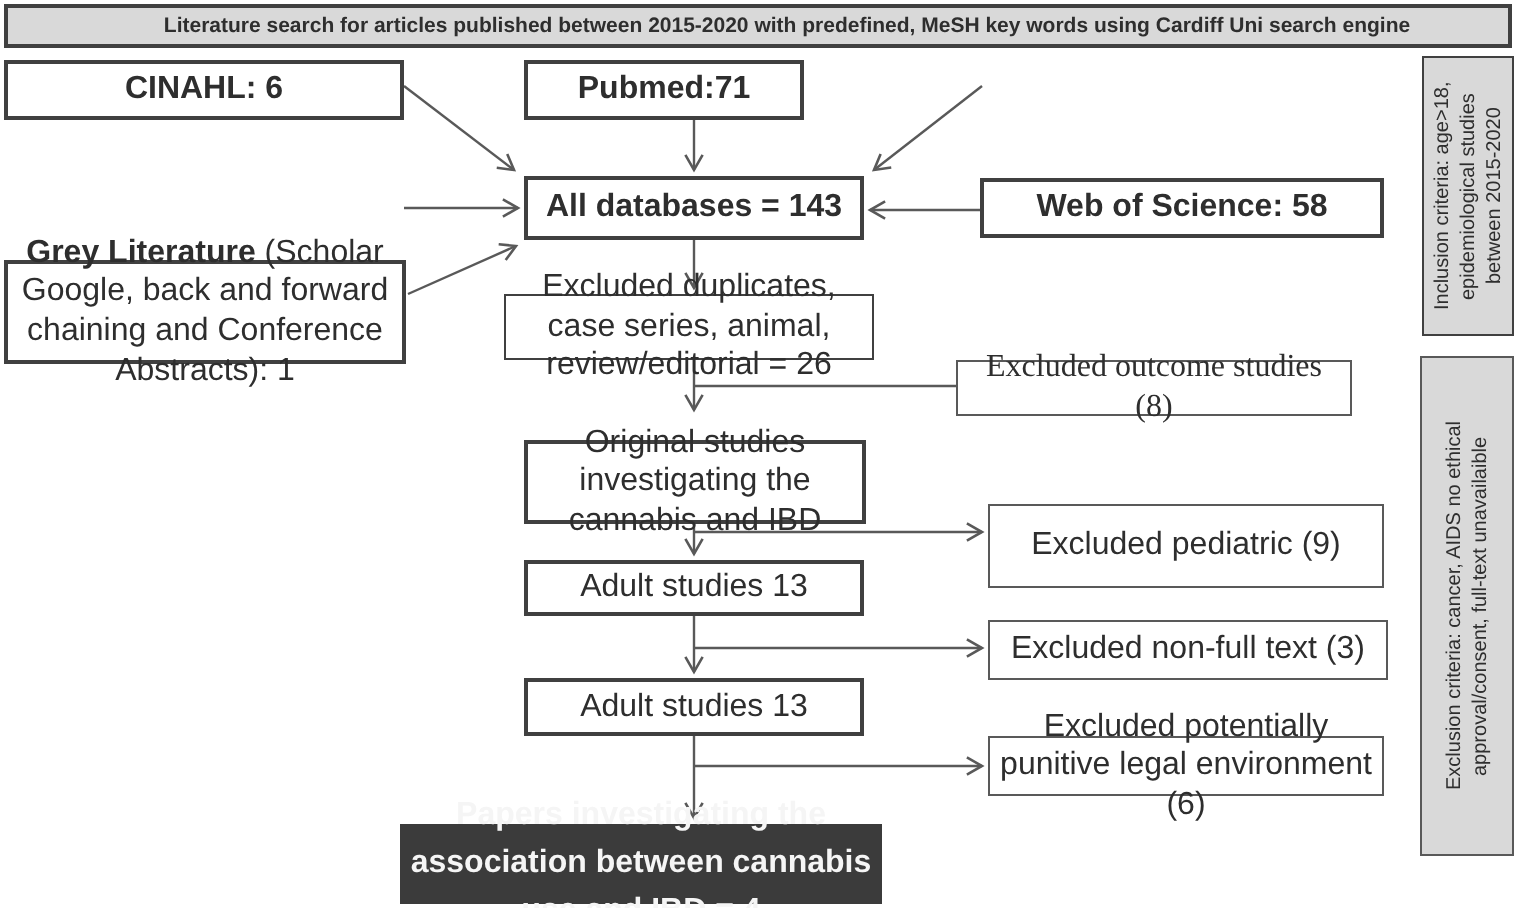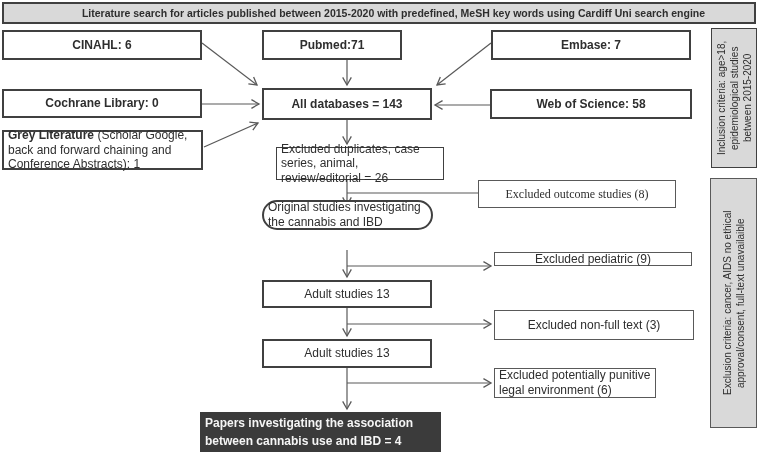--- a/index.html
+++ b/index.html
@@ -2,22 +2,22 @@
 <html style="--box-border: #404040; --thin-border: #595959; --fill-gray: #d9d9d9; --fill-dark: #3b3b3b; --arrow: #595959; --text: #2e2e2e;"><head>
 <meta charset="utf-8">
 <style>
   html,body{margin:0;padding:0;background:#fff;}
   .canvas{
     position:relative;width:762px;height:454px;background:#fff;overflow:hidden;
     font-family:"Liberation Sans",sans-serif;color:var(--text,#333);
   }
   .box{
     position:absolute;box-sizing:border-box;background:#fff;
-    display:flex;align-items:center;justify-content:center;
-    font-size:12px;line-height:1.22;padding:2px 4px;z-index:2;
+    display:flex;align-items:center;justify-content:center;text-align:center;
+    font-size:16px;line-height:1.22;padding:2px 4px;z-index:2;
   }
   .b2{border:2px solid var(--box-border,#404040);}
   .b15{border:1.5px solid var(--box-border,#404040);}
   .b1{border:1px solid var(--thin-border,#595959);}
   .bold{font-weight:bold;}
   .banner{
     position:absolute;left:2px;top:2px;width:754px;height:22px;box-sizing:border-box;
     background:var(--fill-gray,#d9d9d9);border:2px solid var(--box-border,#404040);
     display:flex;align-items:center;justify-content:center;
     font-size:10.5px;font-weight:bold;z-index:2;text-align:center;padding-left:29px;
@@ -69,62 +69,56 @@
   <div class="banner">
     <span>Literature search for articles published between 2015-2020 with predefined, MeSH key words using Cardiff Uni search engine</span>
   </div>
 
   <div class="box b2 bold" style="left:2px;top:30px;width:200px;height:30px;">
     <span>CINAHL: 6</span>
   </div>
   <div class="box b2 bold" style="left:262px;top:30px;width:140px;height:30px;">
     <span>Pubmed:71</span>
   </div>
-  <div class="box b2 bold" style="left:491px;top:30px;width:200px;height:30px;">
-    <span>Embase: 7</span>
-  </div>
-  <div class="box b2 bold" style="left:2px;top:89px;width:200px;height:29px;">
-    <span>Cochrane Library: 0</span>
-  </div>
   <div class="box b2 bold" style="left:490px;top:89px;width:202px;height:30px;">
     <span>Web of Science: 58</span>
   </div>
-  <div class="box b2" style="left:2px;top:130px;width:201px;height:40px;">
+  <div class="box b2" style="left:2px;top:130px;width:201px;height:52px;">
     <span><b>Grey Literature</b><span> (Scholar Google, back and forward chaining and Conference Abstracts): 1</span></span>
   </div>
 
   <div class="box b2 bold" style="left:262px;top:88px;width:170px;height:32px;">
     <span>All databases = 143</span>
   </div>
-  <div class="box b15" style="left:276px;top:147px;width:168px;height:33px;">
+  <div class="box b15" style="left:252px;top:147px;width:185px;height:33px;">
     <span>Excluded duplicates, case series, animal, review/editorial = 26</span>
   </div>
-  <div class="box b2" style="left:262px;top:200px;width:171px;height:30px;border-radius:15px;">
+  <div class="box b2" style="left:262px;top:220px;width:171px;height:42px;">
     <span>Original studies investigating the cannabis and IBD</span>
   </div>
   <div class="box b2" style="left:262px;top:280px;width:170px;height:28px;">
     <span>Adult studies 13</span>
   </div>
   <div class="box b2" style="left:262px;top:339px;width:170px;height:29px;">
     <span>Adult studies 13</span>
   </div>
   <div class="box dark" style="left:200px;top:412px;width:241px;height:40px;">
     <span>Papers investigating the association between cannabis use and IBD = 4</span>
   </div>
 
   <div class="box b1" style="left:478px;top:180px;width:198px;height:28px;font-family:Liberation Serif, serif;">
     <span>Excluded outcome studies (8)</span>
   </div>
-  <div class="box b1" style="left:494px;top:252px;width:198px;height:14px;">
+  <div class="box b1" style="left:494px;top:252px;width:198px;height:42px;">
     <span>Excluded pediatric (9)</span>
   </div>
   <div class="box b1" style="left:494px;top:310px;width:200px;height:30px;">
     <span>Excluded non-full text (3)</span>
   </div>
-  <div class="box b1" style="left:494px;top:368px;width:162px;height:30px;">
+  <div class="box b1" style="left:494px;top:368px;width:198px;height:30px;">
     <span>Excluded potentially punitive legal environment (6)</span>
   </div>
 
   <div class="sidenote" style="left:711px;top:28px;width:46px;height:140px;border-color:var(--box-border,#404040);">
     <span class="vtext">Inclusion criteria: age&gt;18, epidemiological studies between 2015-2020</span>
   </div>
   <div class="sidenote" style="left:710px;top:178px;width:47px;height:250px;">
     <span class="vtext">Exclusion criteria: cancer, AIDS no ethical approval/consent, full-text unavailaible</span>
   </div>
 

